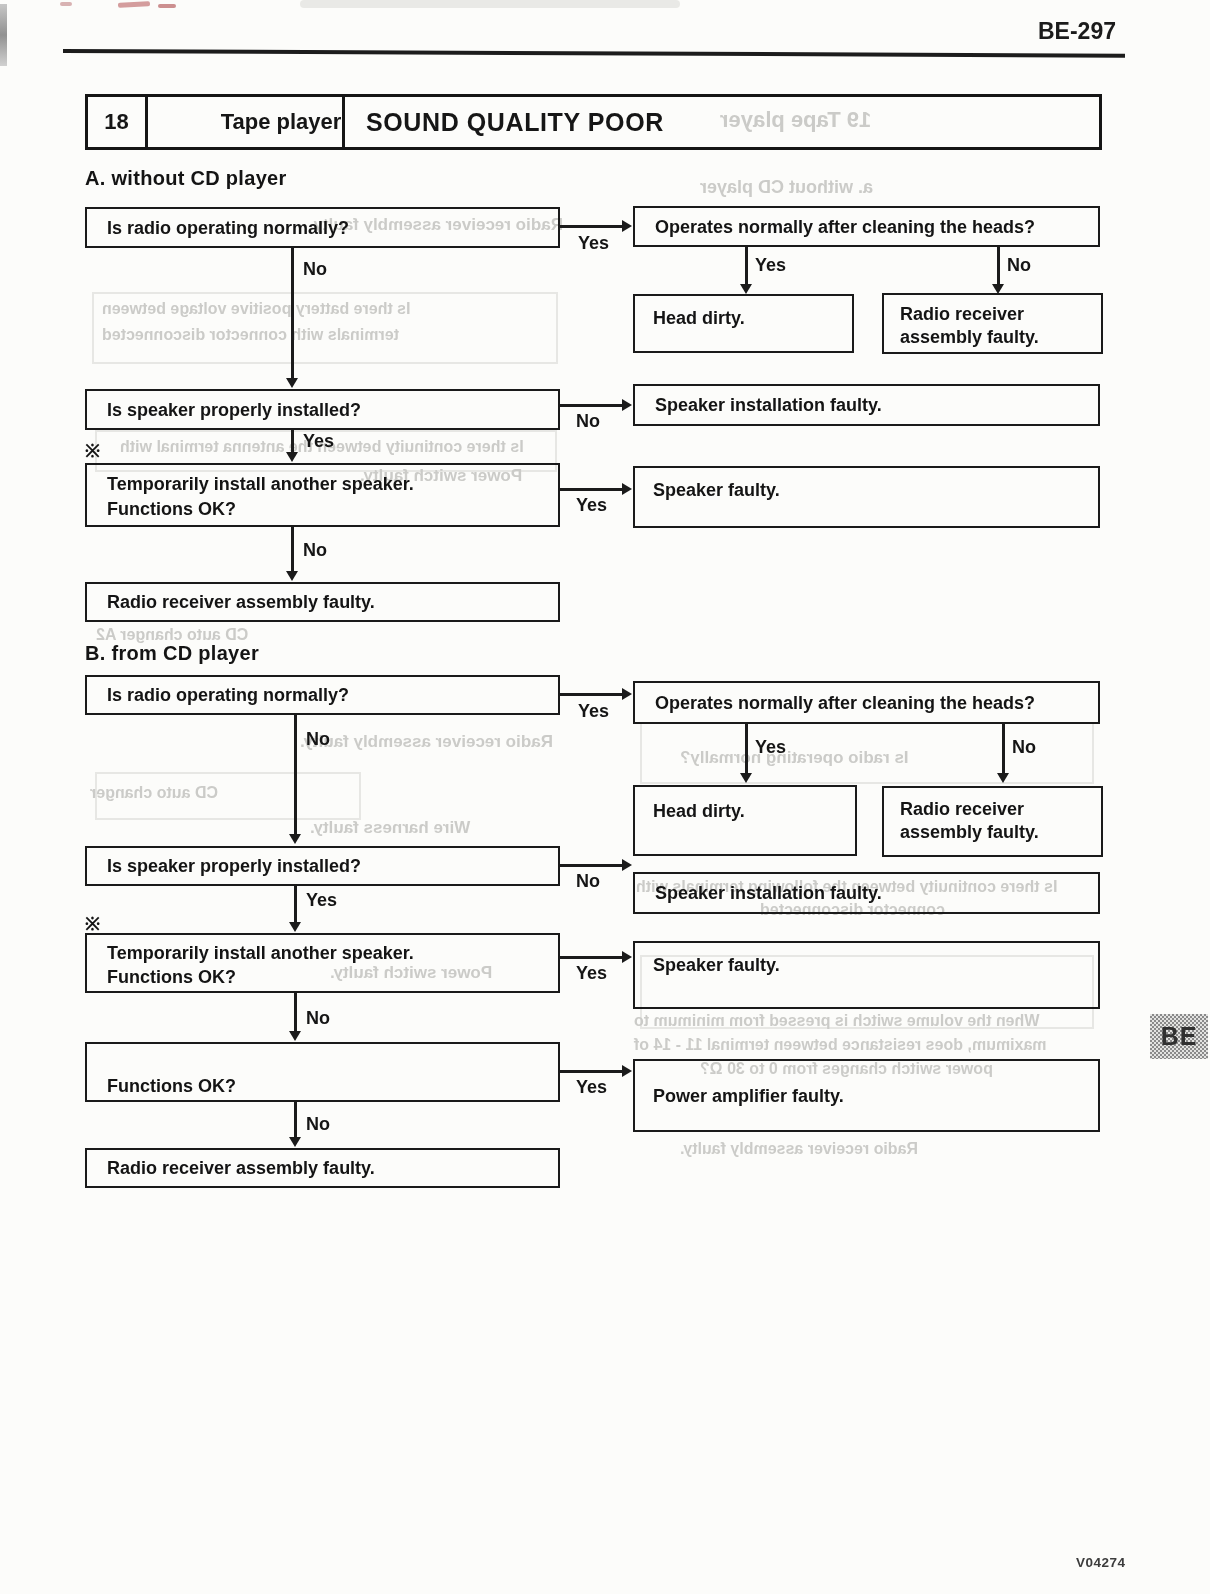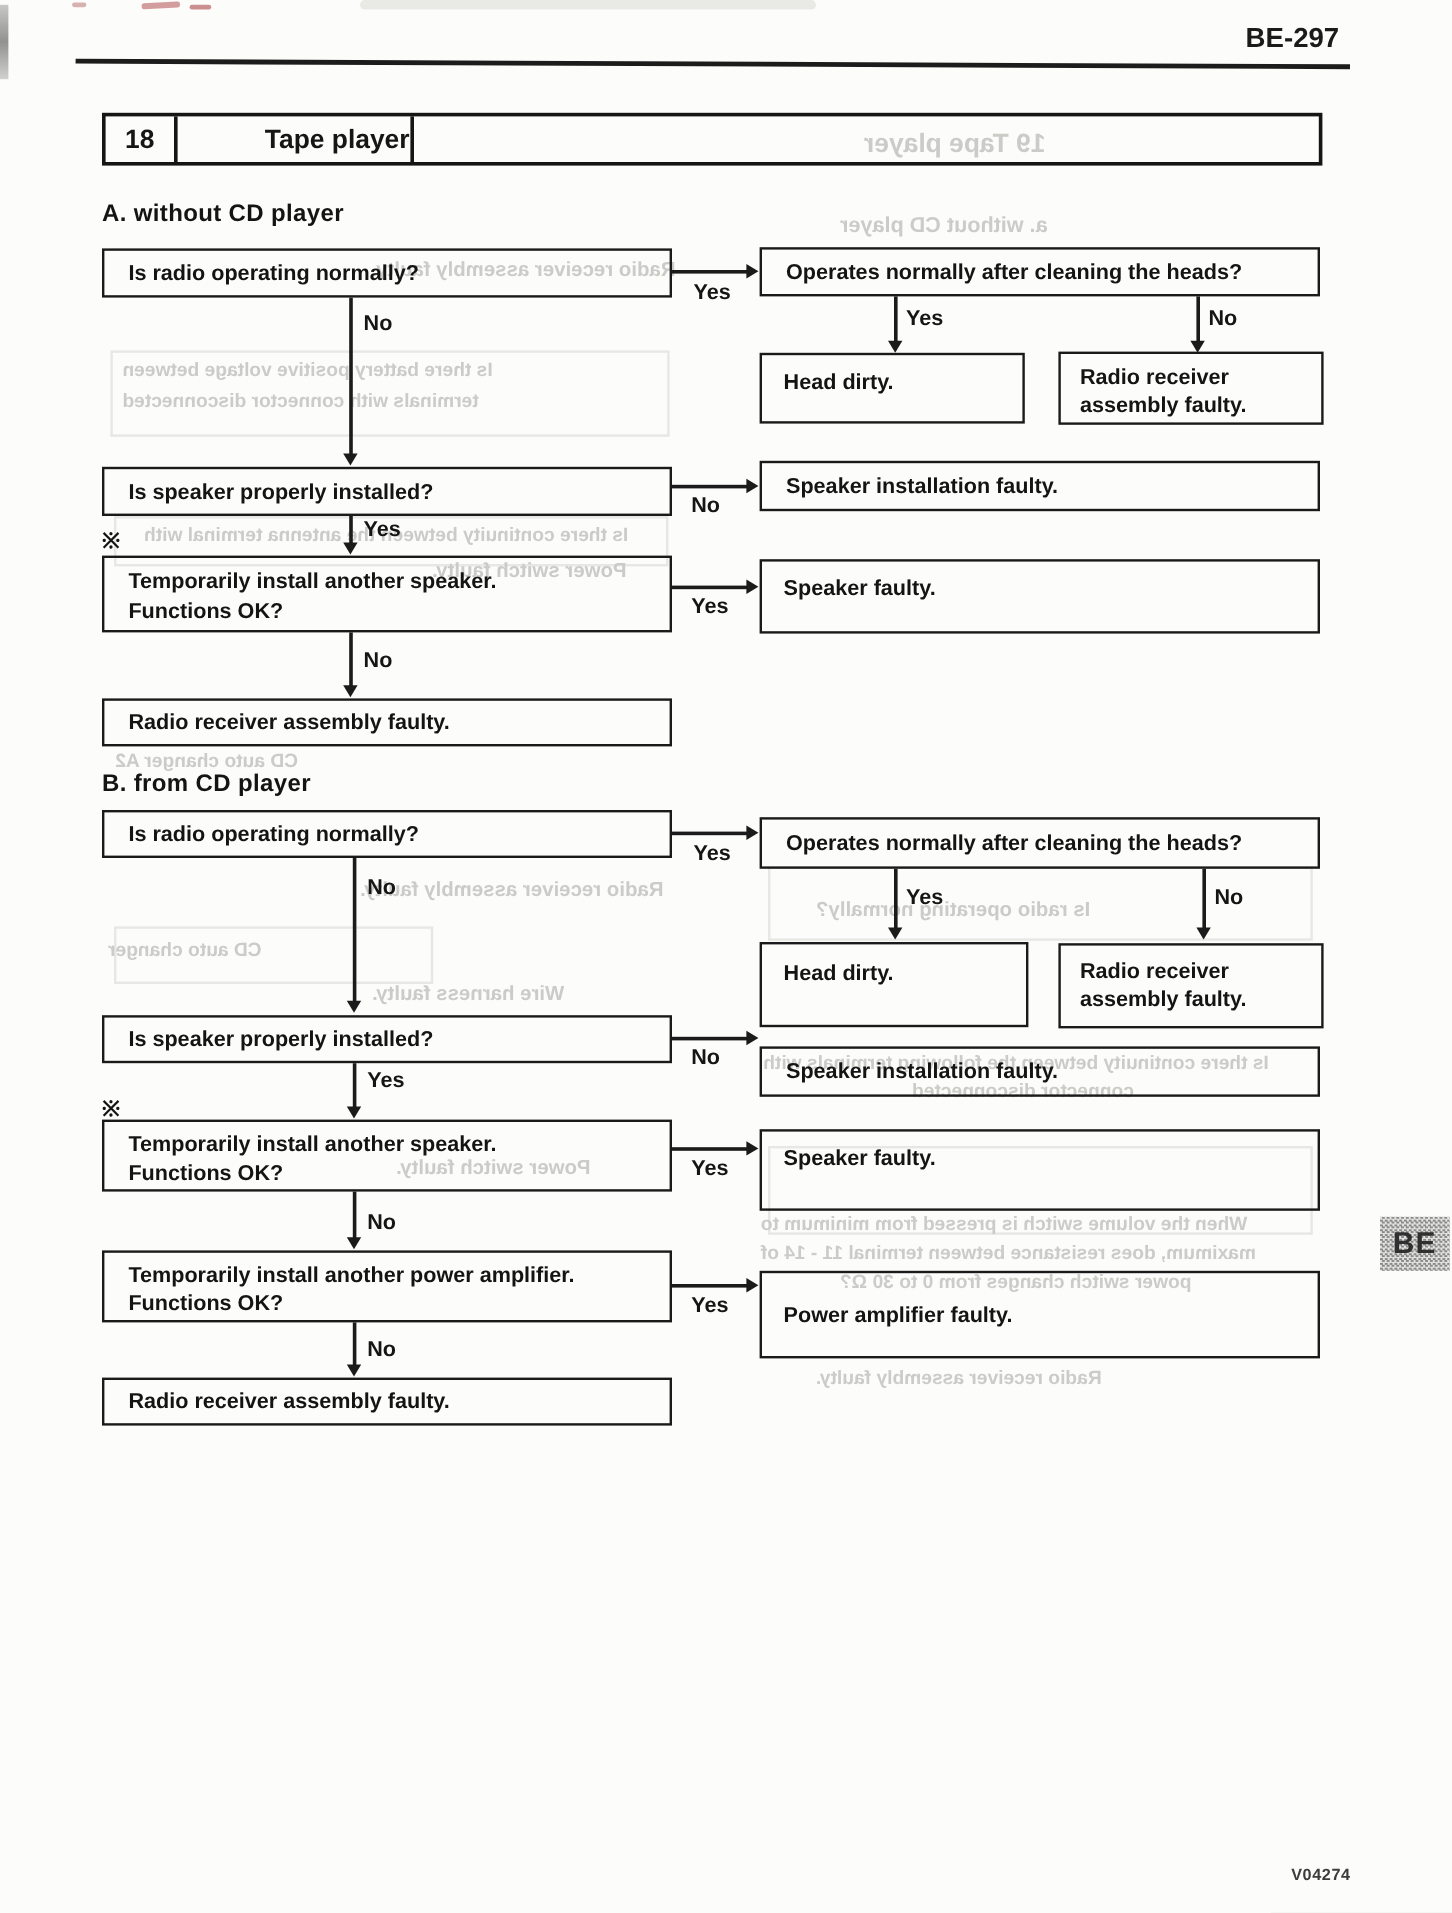--- a/index.html
+++ b/index.html
@@ -6,21 +6,21 @@
   .page{
     position:relative;width:1210px;height:1594px;margin:0 auto;
     background:#fcfcfa;overflow:hidden;
     font-family:"Liberation Sans", sans-serif;color:#161616;
   }
   
   .hdr-title{position:absolute;left:338px;top:26px;font-size:21.5px;font-weight:700;letter-spacing:.4px;color:#1b1b1b;}
   .hdr-page{position:absolute;left:1038px;top:18px;font-size:23px;font-weight:700;color:#1b1b1b;}
   .hdr-rule{position:absolute;left:63px;top:49px;width:1062px;height:4px;background:#1c1c1c;transform:rotate(.25deg);transform-origin:left center;}
   
-  .tbox{position:absolute;left:85px;top:94px;width:1017px;height:44px;border:3px solid #151515;box-sizing:border-box;}
+  .tbox{position:absolute;left:85px;top:94px;width:1017px;height:56px;border:3px solid #151515;box-sizing:border-box;}
   .tdiv{position:absolute;top:0;bottom:0;width:3px;background:#151515;}
   .tnum{position:absolute;left:0;top:0;width:57px;height:100%;display:flex;align-items:center;justify-content:center;font-size:22px;font-weight:700;}
   .tcomp{position:absolute;left:60px;top:0;width:194px;height:100%;display:flex;align-items:center;justify-content:center;font-size:22px;font-weight:700;padding-left:36px;}
   .tsym{position:absolute;left:278px;top:0;height:100%;display:flex;align-items:center;font-size:25px;font-weight:700;letter-spacing:.6px;}
   
   .sec-h{position:absolute;font-size:20px;font-weight:700;letter-spacing:.3px;color:#141414;}
   
   .fbox{position:absolute;border:2.5px solid #1a1a1a;box-sizing:border-box;}
   .fbox .txt{position:absolute;left:20px;font-size:18px;font-weight:600;color:#141414;line-height:25px;}
   .center-v{top:50%;transform:translateY(-50%);}
@@ -86,20 +86,21 @@
   <div class="ghost" style="left:680px;top:1140px;">Radio receiver assembly faulty.</div>
 
   <div class="hdr-page">BE-297</div>
   <div class="hdr-rule"></div>
 
   <div class="tbox">
     <div class="tdiv" style="left:57px;"></div>
     <div class="tdiv" style="left:254px;"></div>
     <div class="tnum">18</div>
     <div class="tcomp">Tape player</div>
+    <div class="tsym">SOUND QUALITY POOR</div>
   </div>
 
   <div class="sec-h" style="left:85px;top:167px;">A. without CD player</div>
 
   <div class="fbox" style="left:85px;top:207px;width:475px;height:41px;">
     <span class="txt center-v">Is radio operating normally?</span>
   </div>
   <div class="fbox" style="left:633px;top:206px;width:467px;height:41px;">
     <span class="txt center-v">Operates normally after cleaning the heads?</span>
   </div>
@@ -214,21 +215,20 @@
   </div>
   <div class="hline" style="left:560px;top:956px;width:63px;"></div>
   <div class="ah-r" style="left:622px;top:951px;"></div>
   <div class="lbl" style="left:576px;top:963px;">Yes</div>
 
   <div class="vline" style="left:294px;top:993px;height:40px;"></div>
   <div class="ah-d" style="left:289px;top:1031px;"></div>
   <div class="lbl" style="left:306px;top:1008px;">No</div>
 
   <div class="fbox" style="left:85px;top:1042px;width:475px;height:60px;">
-    <span class="txt" style="top:6px;left:20px;">Temporarily install another power amplifier.</span>
     <span class="txt" style="top:30px;left:20px;">Functions OK?</span>
   </div>
   <div class="fbox" style="left:633px;top:1059px;width:467px;height:73px;">
     <span class="txt" style="top:23px;left:18px;">Power amplifier faulty.</span>
   </div>
   <div class="hline" style="left:560px;top:1070px;width:63px;"></div>
   <div class="ah-r" style="left:622px;top:1065px;"></div>
   <div class="lbl" style="left:576px;top:1077px;">Yes</div>
 
   <div class="vline" style="left:294px;top:1102px;height:37px;"></div>

